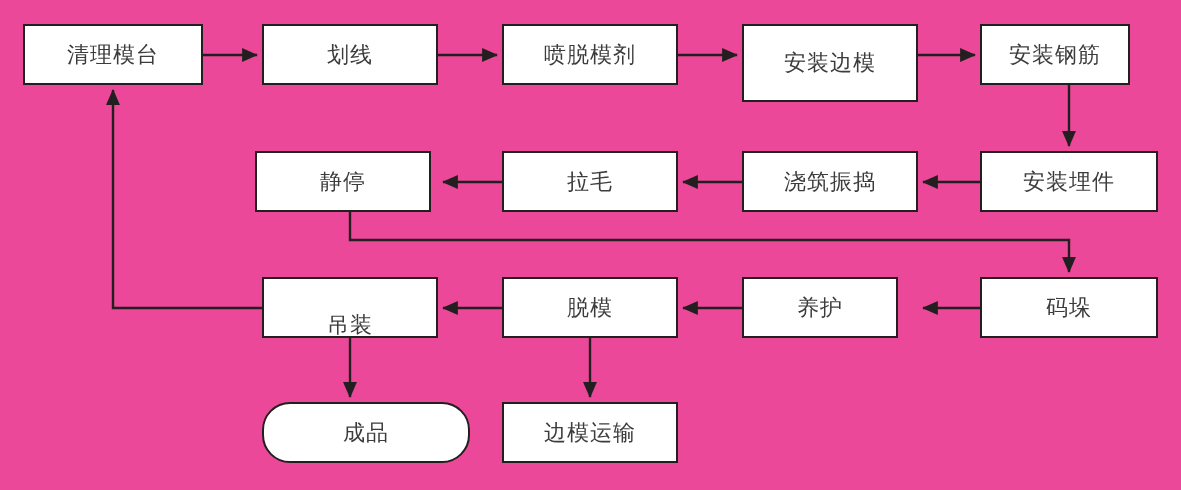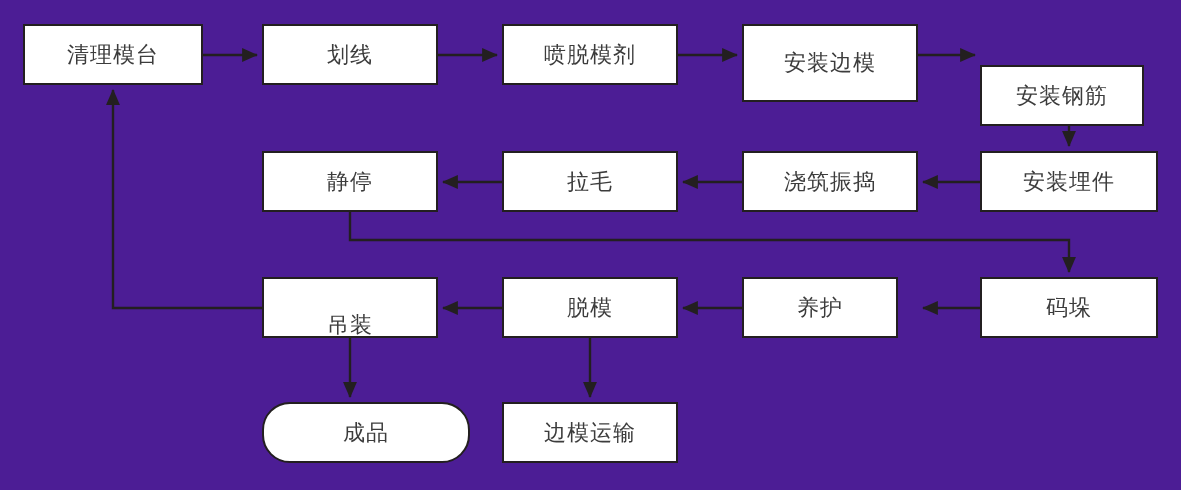--- a/index.html
+++ b/index.html
@@ -8,21 +8,21 @@
     padding: 0;
     background: #ffffff;
   }
   body {
     font-family: "Liberation Sans", "DejaVu Sans", sans-serif;
   }
   #diagram-root {
     position: relative;
     width: 1181px;
     height: 490px;
-    background: #4c1d95;
+    background: #ec4899;
     overflow: hidden;
   }
   #edge-layer {
     position: absolute;
     left: 0;
     top: 0;
     width: 1181px;
     height: 490px;
     pointer-events: none;
   }
@@ -100,25 +100,25 @@
     </div>
 
     <div class="node" style="left:502px; top:24px;  width:176px; height:61px;">
       <span class="node-label">喷脱模剂</span>
     </div>
 
     <div class="node" style="left:742px; top:24px;  width:176px; height:78px;">
       <span class="node-label">安装边模</span>
     </div>
 
-    <div class="node" style="left:980px; top:24px;  width:164px; height:61px;margin-top:41px;">
+    <div class="node" style="left:980px; top:24px;  width:150px; height:61px;">
       <span class="node-label">安装钢筋</span>
     </div>
 
-    <div class="node" style="left:262px; top:151px; width:176px; height:61px;">
+    <div class="node" style="left:255px; top:151px; width:176px; height:61px;">
       <span class="node-label">静停</span>
     </div>
 
     <div class="node" style="left:502px; top:151px; width:176px; height:61px;">
       <span class="node-label">拉毛</span>
     </div>
 
     <div class="node" style="left:742px; top:151px; width:176px; height:61px;">
       <span class="node-label">浇筑振捣</span>
     </div>

